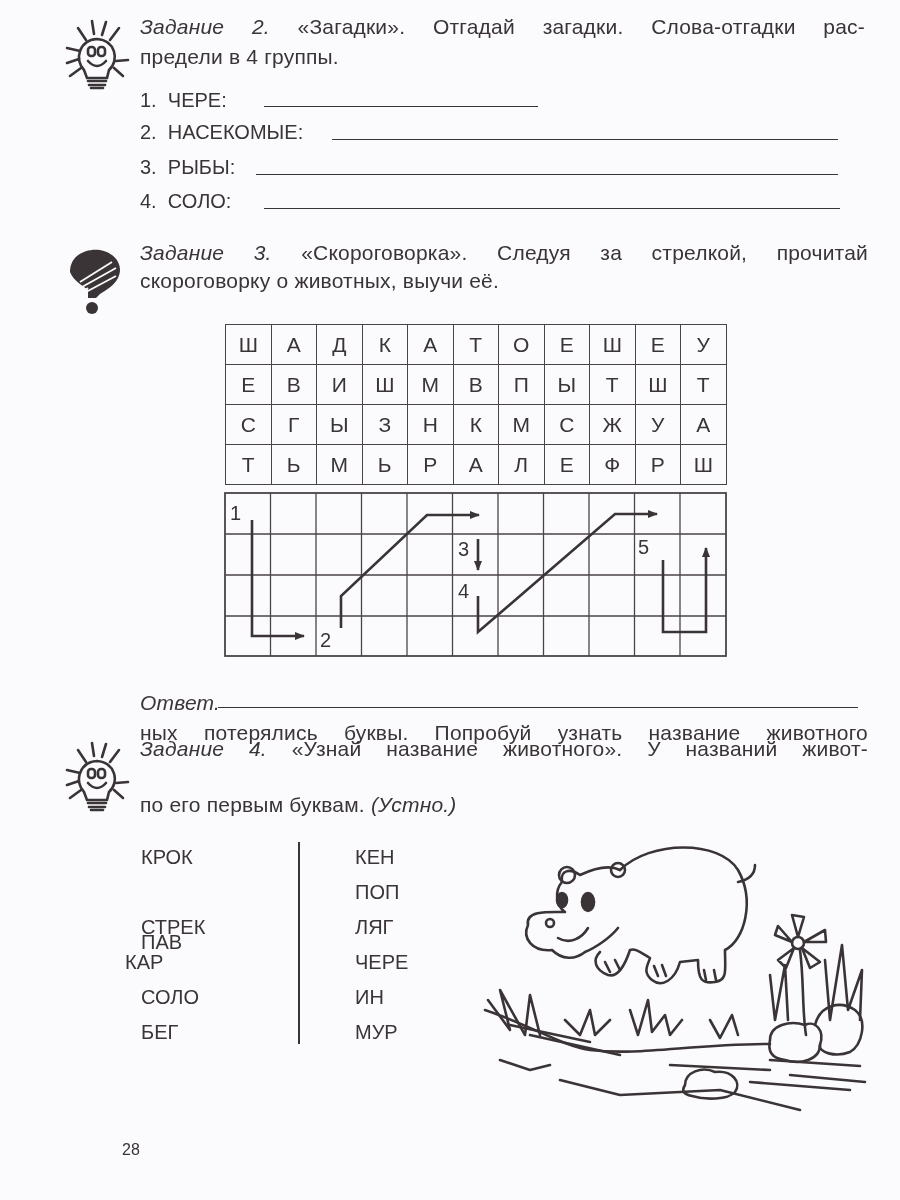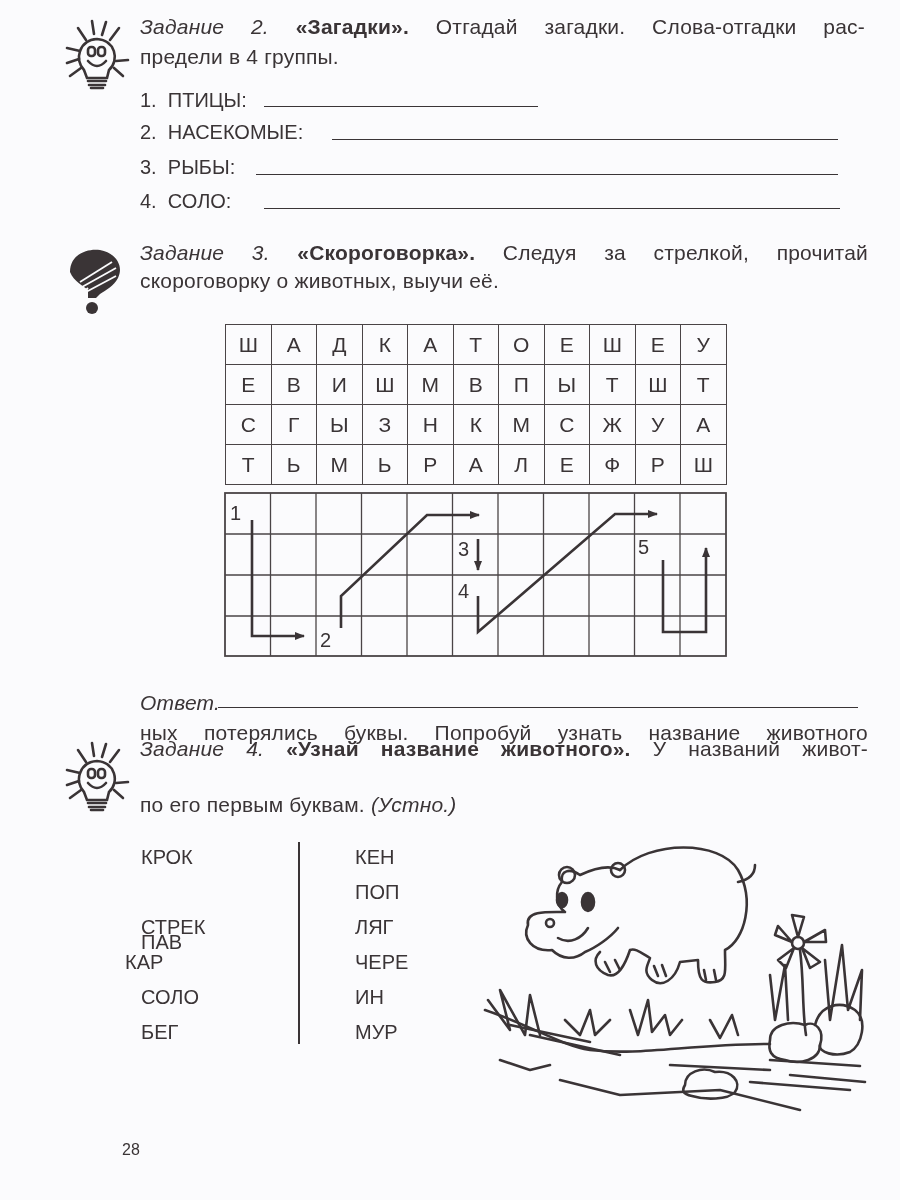--- a/index.html
+++ b/index.html
@@ -5,21 +5,21 @@
   html, body { margin:0; padding:0; }
   body {
     width:900px; height:1200px; position:relative; overflow:hidden;
     background:#fbfbfd;
     font-family:"Liberation Sans", sans-serif;
     color:#3a3436;
   }
   .abs { position:absolute; }
   .task-line { position:absolute; left:140px; font-size:21px; line-height:30px; letter-spacing:0.2px; white-space:nowrap; }
   .task-line i { font-style:italic; }
-  .task-line b { font-weight:bold; }
+  .task-line b { font-weight:normal; }
   .just { text-align:justify; text-align-last:justify; width:725px; }
   .cat-row { position:absolute; left:140px; font-size:20px; line-height:28px; white-space:nowrap; }
   .uline { position:absolute; height:0; border-bottom:1.6px solid #3a3436; }
   .lettergrid { position:absolute; left:225px; top:324px; border-collapse:collapse; }
   .lettergrid td {
     width:44.5px; height:39px; border:1.4px solid #4a4446;
     text-align:center; vertical-align:middle; font-size:21px; color:#3a3436; padding:0;
   }
   .word { position:absolute; font-size:20px; line-height:24px; }
   .pagenum { position:absolute; left:92px; top:1141px; font-size:16px;margin-left:30px; }
@@ -51,21 +51,21 @@
 
 <div class="task-line just" style="top:12px">
   <i>Задание 2.</i>
   <b>«Загадки».</b>
   <span>Отгадай загадки. Слова-отгадки рас-</span>
 </div>
 <div class="task-line" style="top:42px">предели в 4 группы.</div>
 
 <div class="cat-row" style="top:86px">
   <span>1.</span>&nbsp;
-  <span>ПТИЦЫ:</span>
+  <span>ЧЕРЕ:</span>
 </div>
 <div class="uline" style="left:264px;width:274px;top:106px"></div>
 
 <div class="cat-row" style="top:118px">
   <span>2.</span>&nbsp;
   <span>НАСЕКОМЫЕ:</span>
 </div>
 <div class="uline" style="left:332px;width:506px;top:139px"></div>
 
 <div class="cat-row" style="top:153px">

